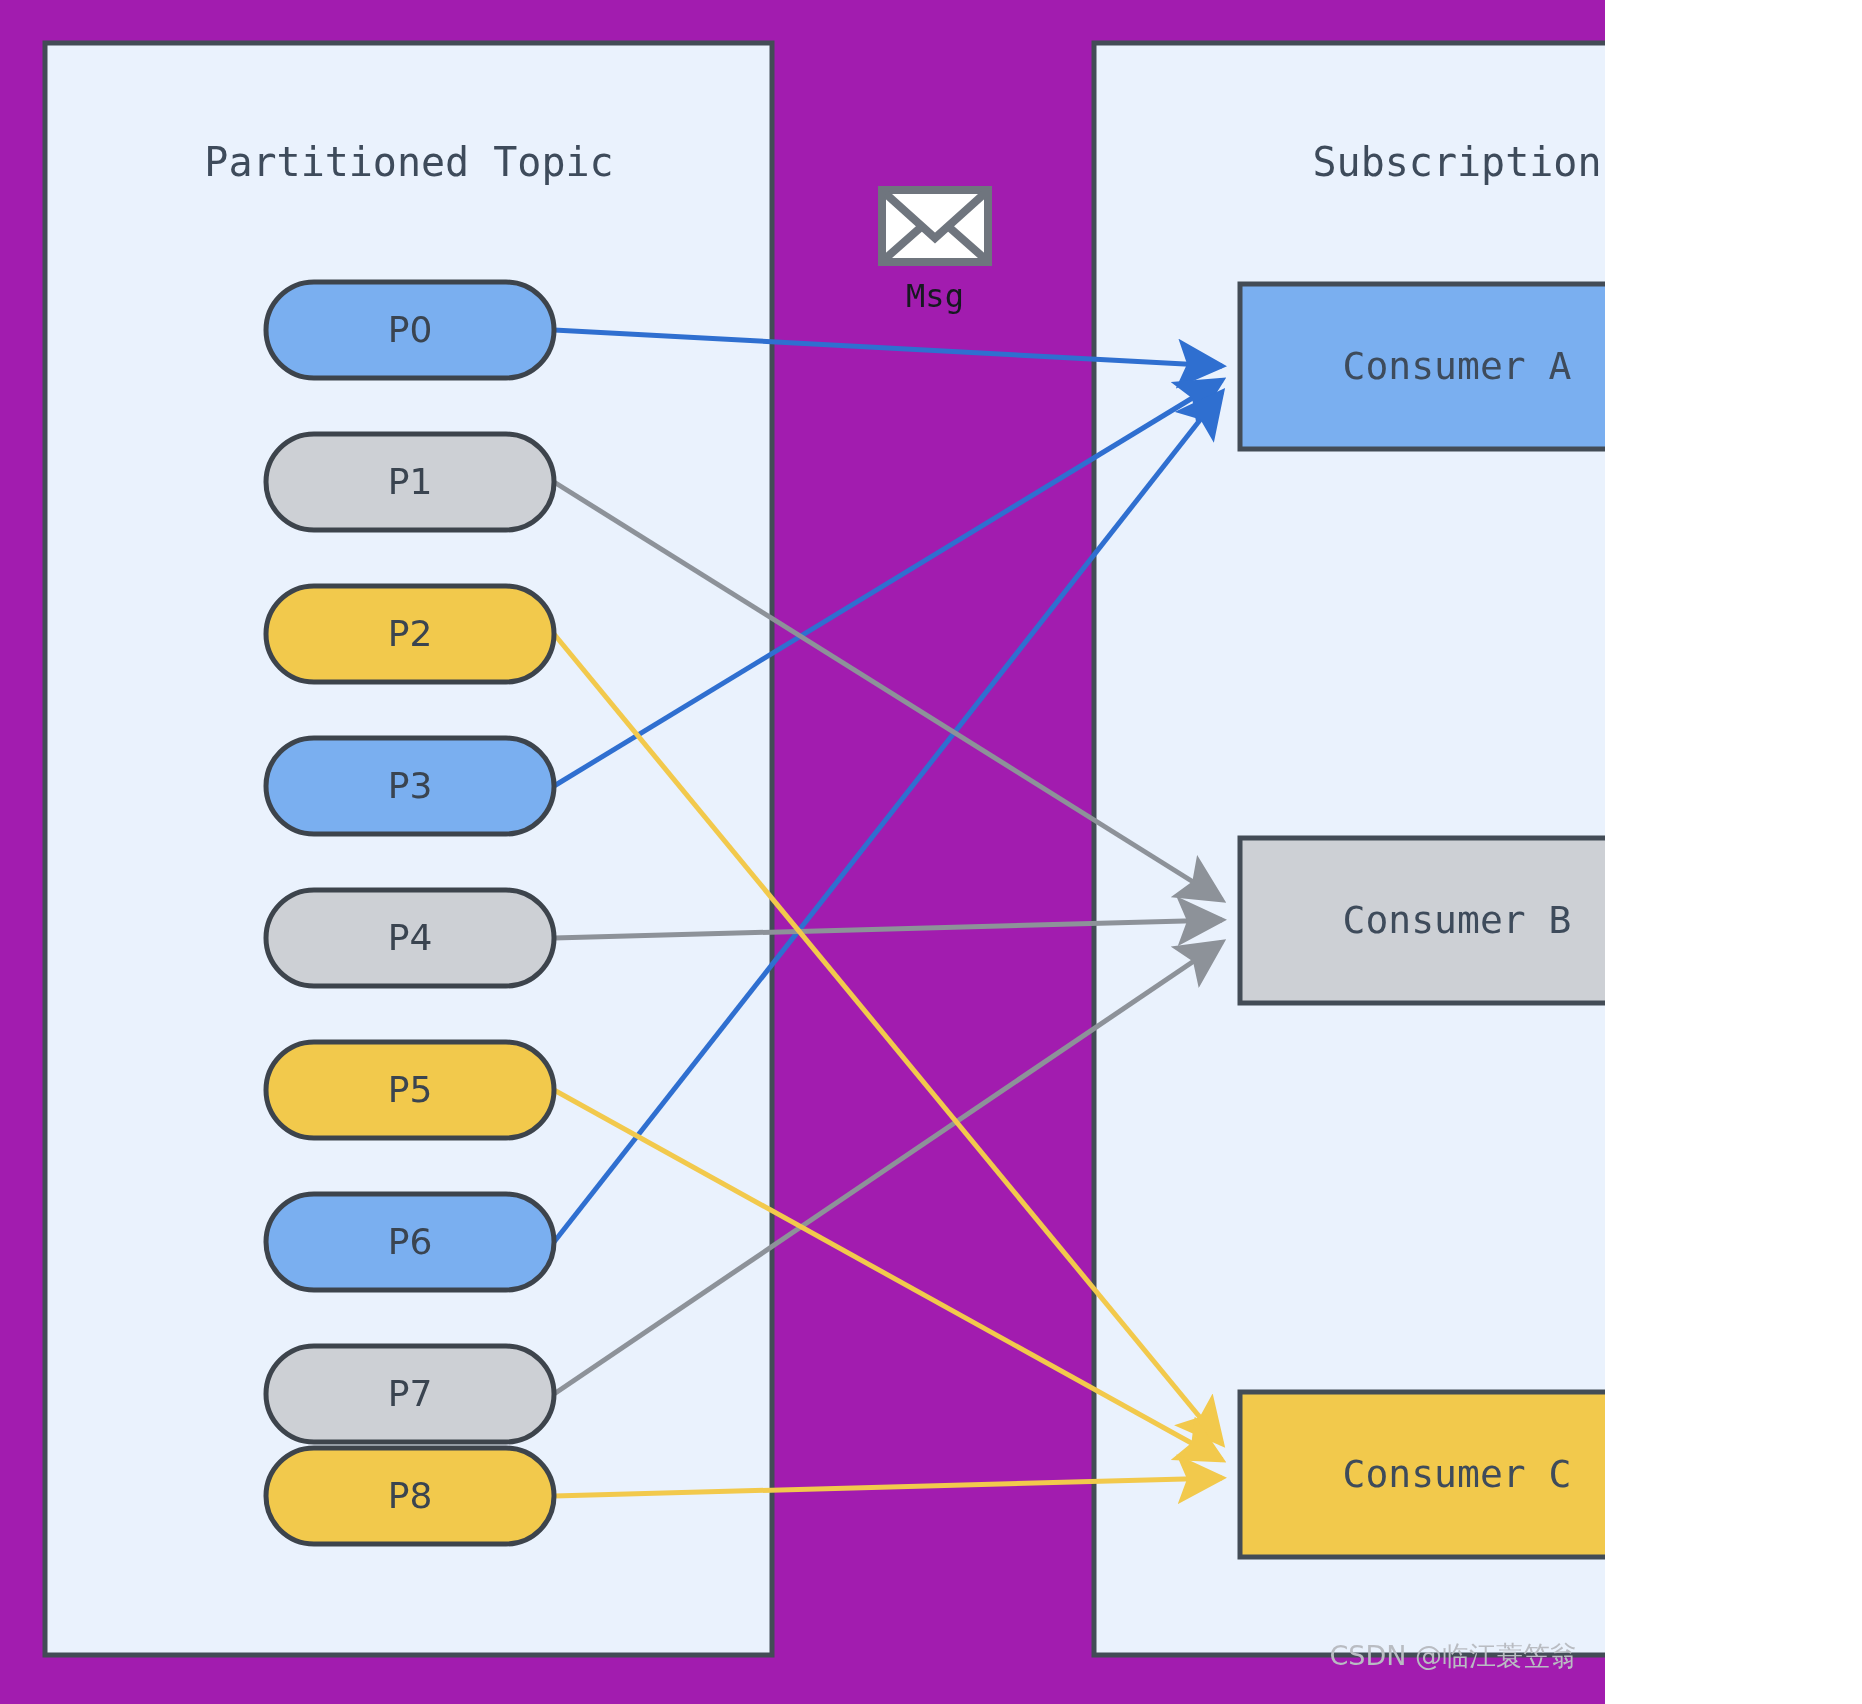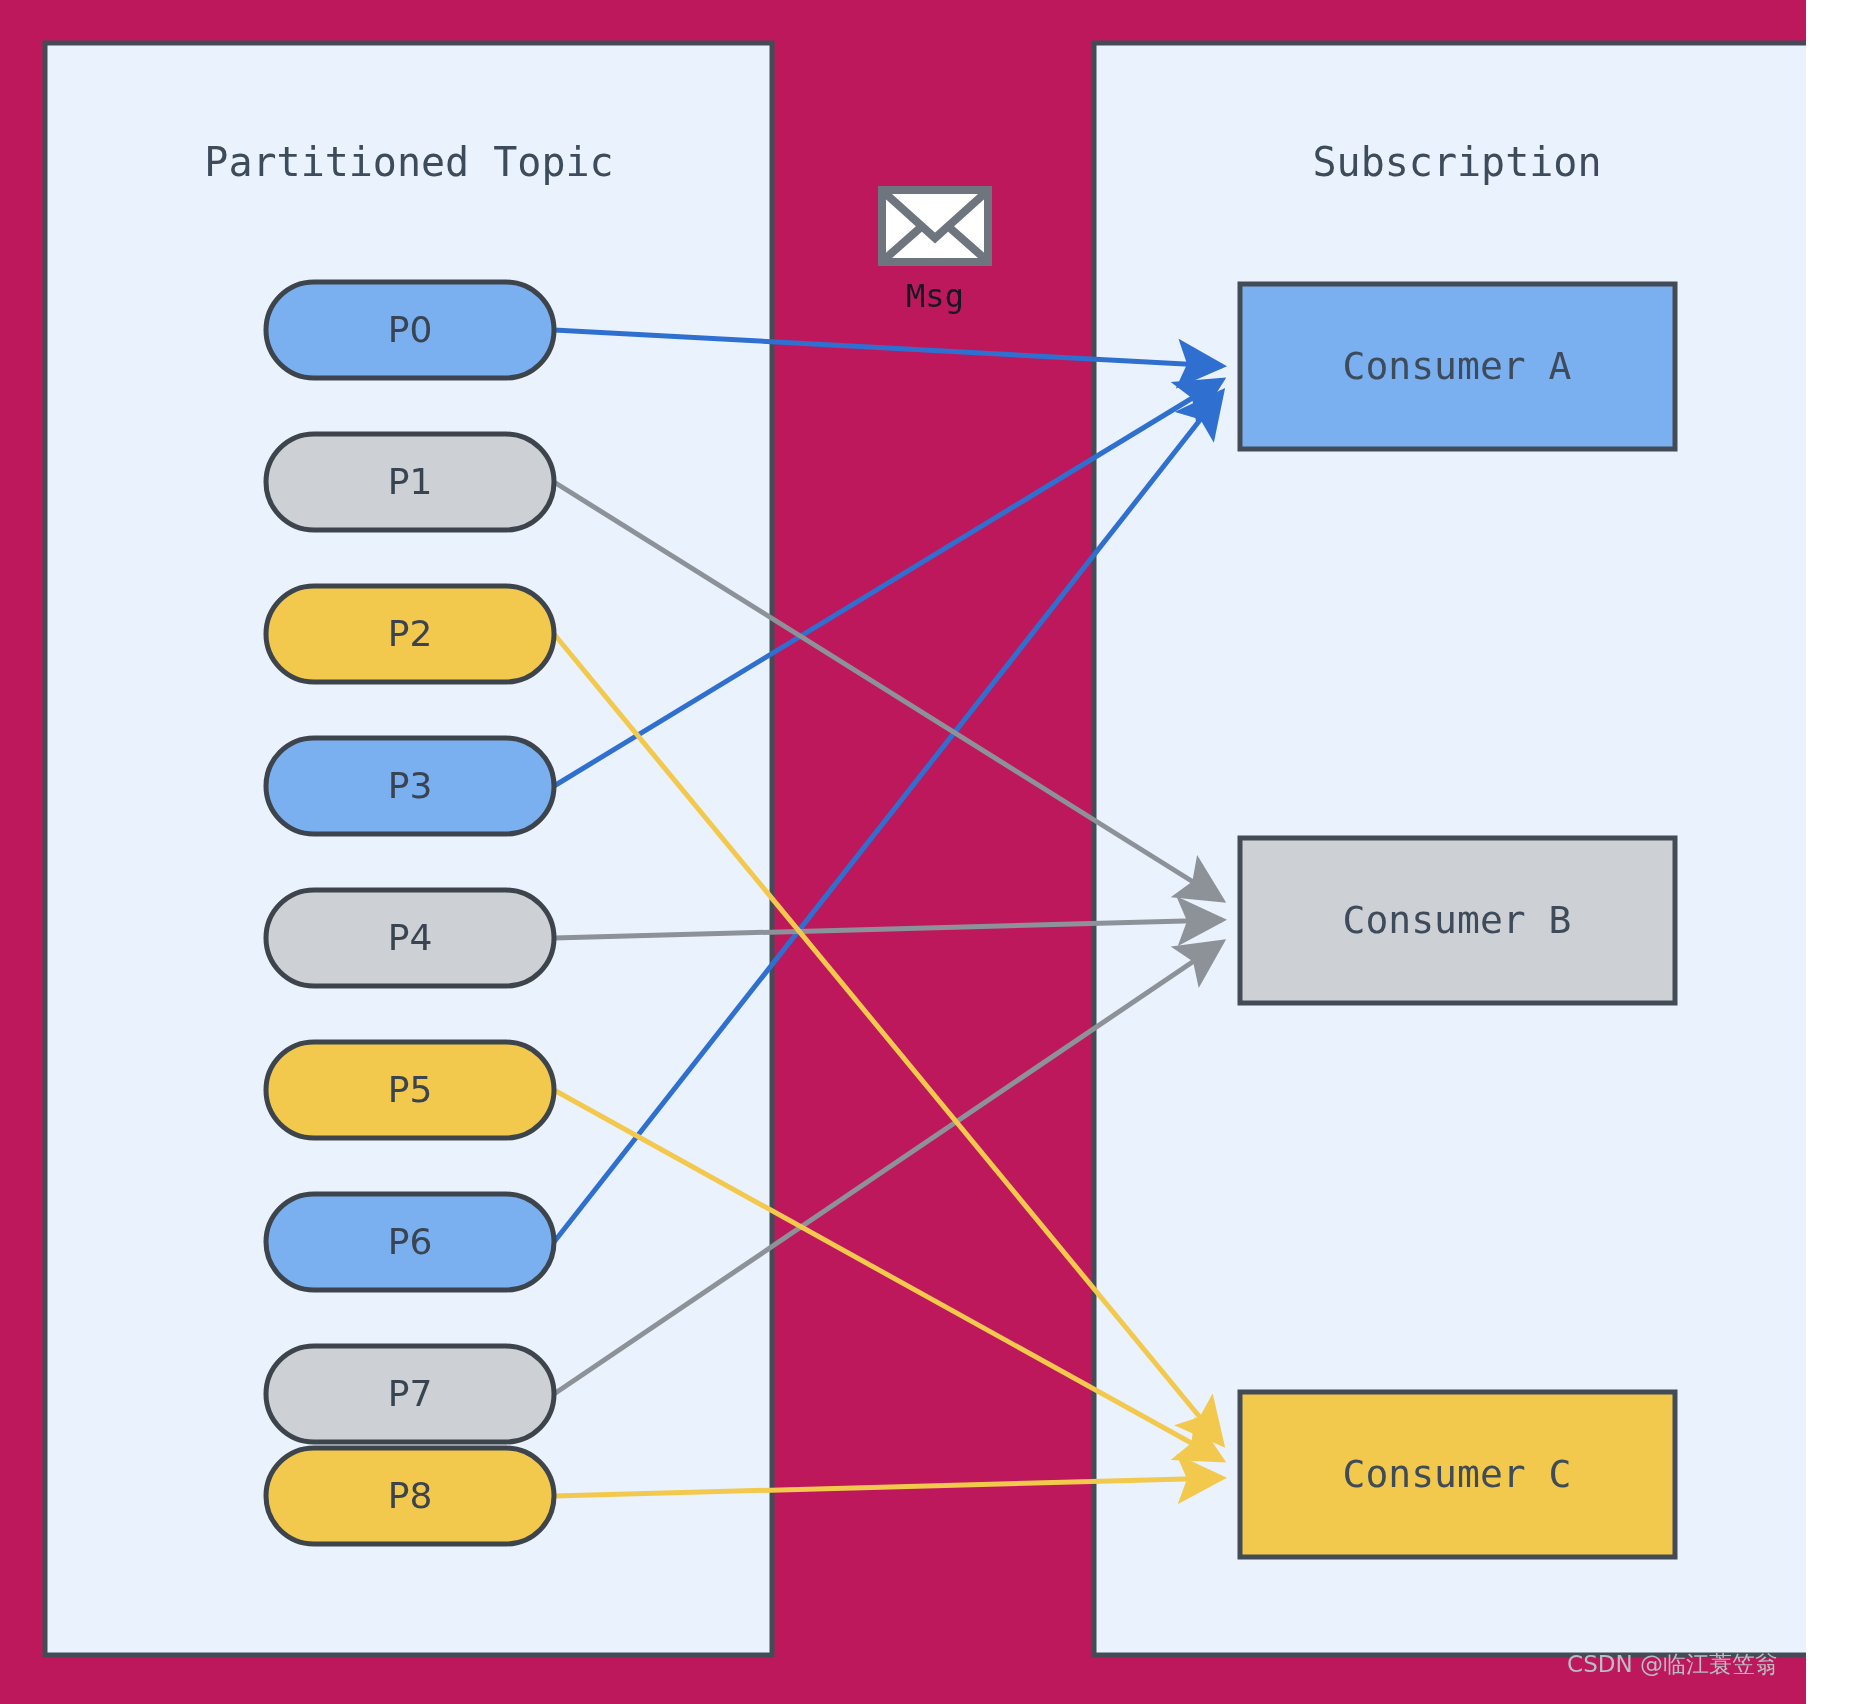--- a/index.html
+++ b/index.html
@@ -2,23 +2,23 @@
 <html><head>
 <meta charset="utf-8">
 <style>
   html, body {
     margin: 0;
     padding: 0;
     background: #ffffff;
   }
   #stage {
     position: relative;
-    width: 1806px;
+    width: 1605px;
     height: 1704px;
-    background: #be185d;
+    background: #a21caf;
     font-family: "DejaVu Sans Mono", "Liberation Mono", monospace;
     overflow: hidden;
   }
   svg.layer {
     position: absolute;
     left: 0;
     top: 0;
     width: 1862px;
     height: 1704px;
   }
@@ -75,23 +75,23 @@
   .msg-label {
     font-family: "DejaVu Sans Mono", "Liberation Mono", monospace;
     font-size: 32px;
     fill: #15191f;
     text-anchor: middle;
     dominant-baseline: middle;
   }
   .watermark {
     position: absolute;
     right: 28px;
-    bottom: 24px;
+    bottom: 30px;
     font-family: "DejaVu Sans", "Liberation Sans", sans-serif;
-    font-size: 23px;
+    font-size: 27px;
     color: #b9bcc2;
     white-space: nowrap;
   }
 </style>
 </head>
 <body>
 
 <div id="stage">
 
   <svg class="layer" viewBox="0 0 1862 1704">

